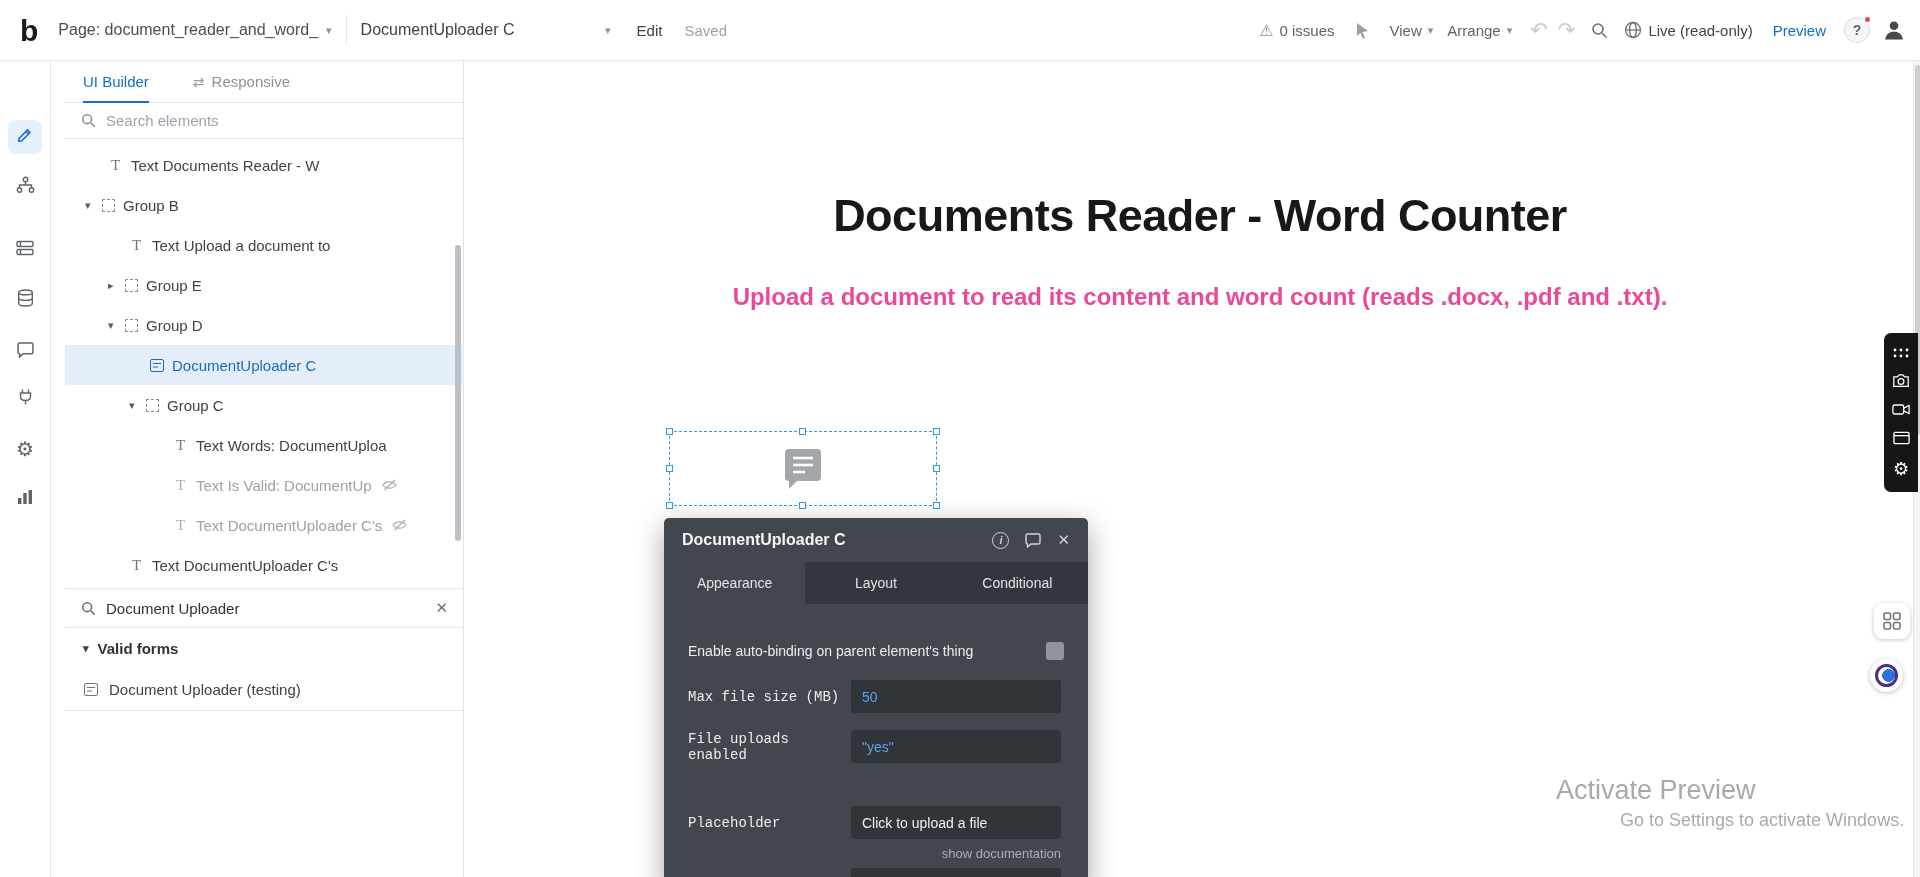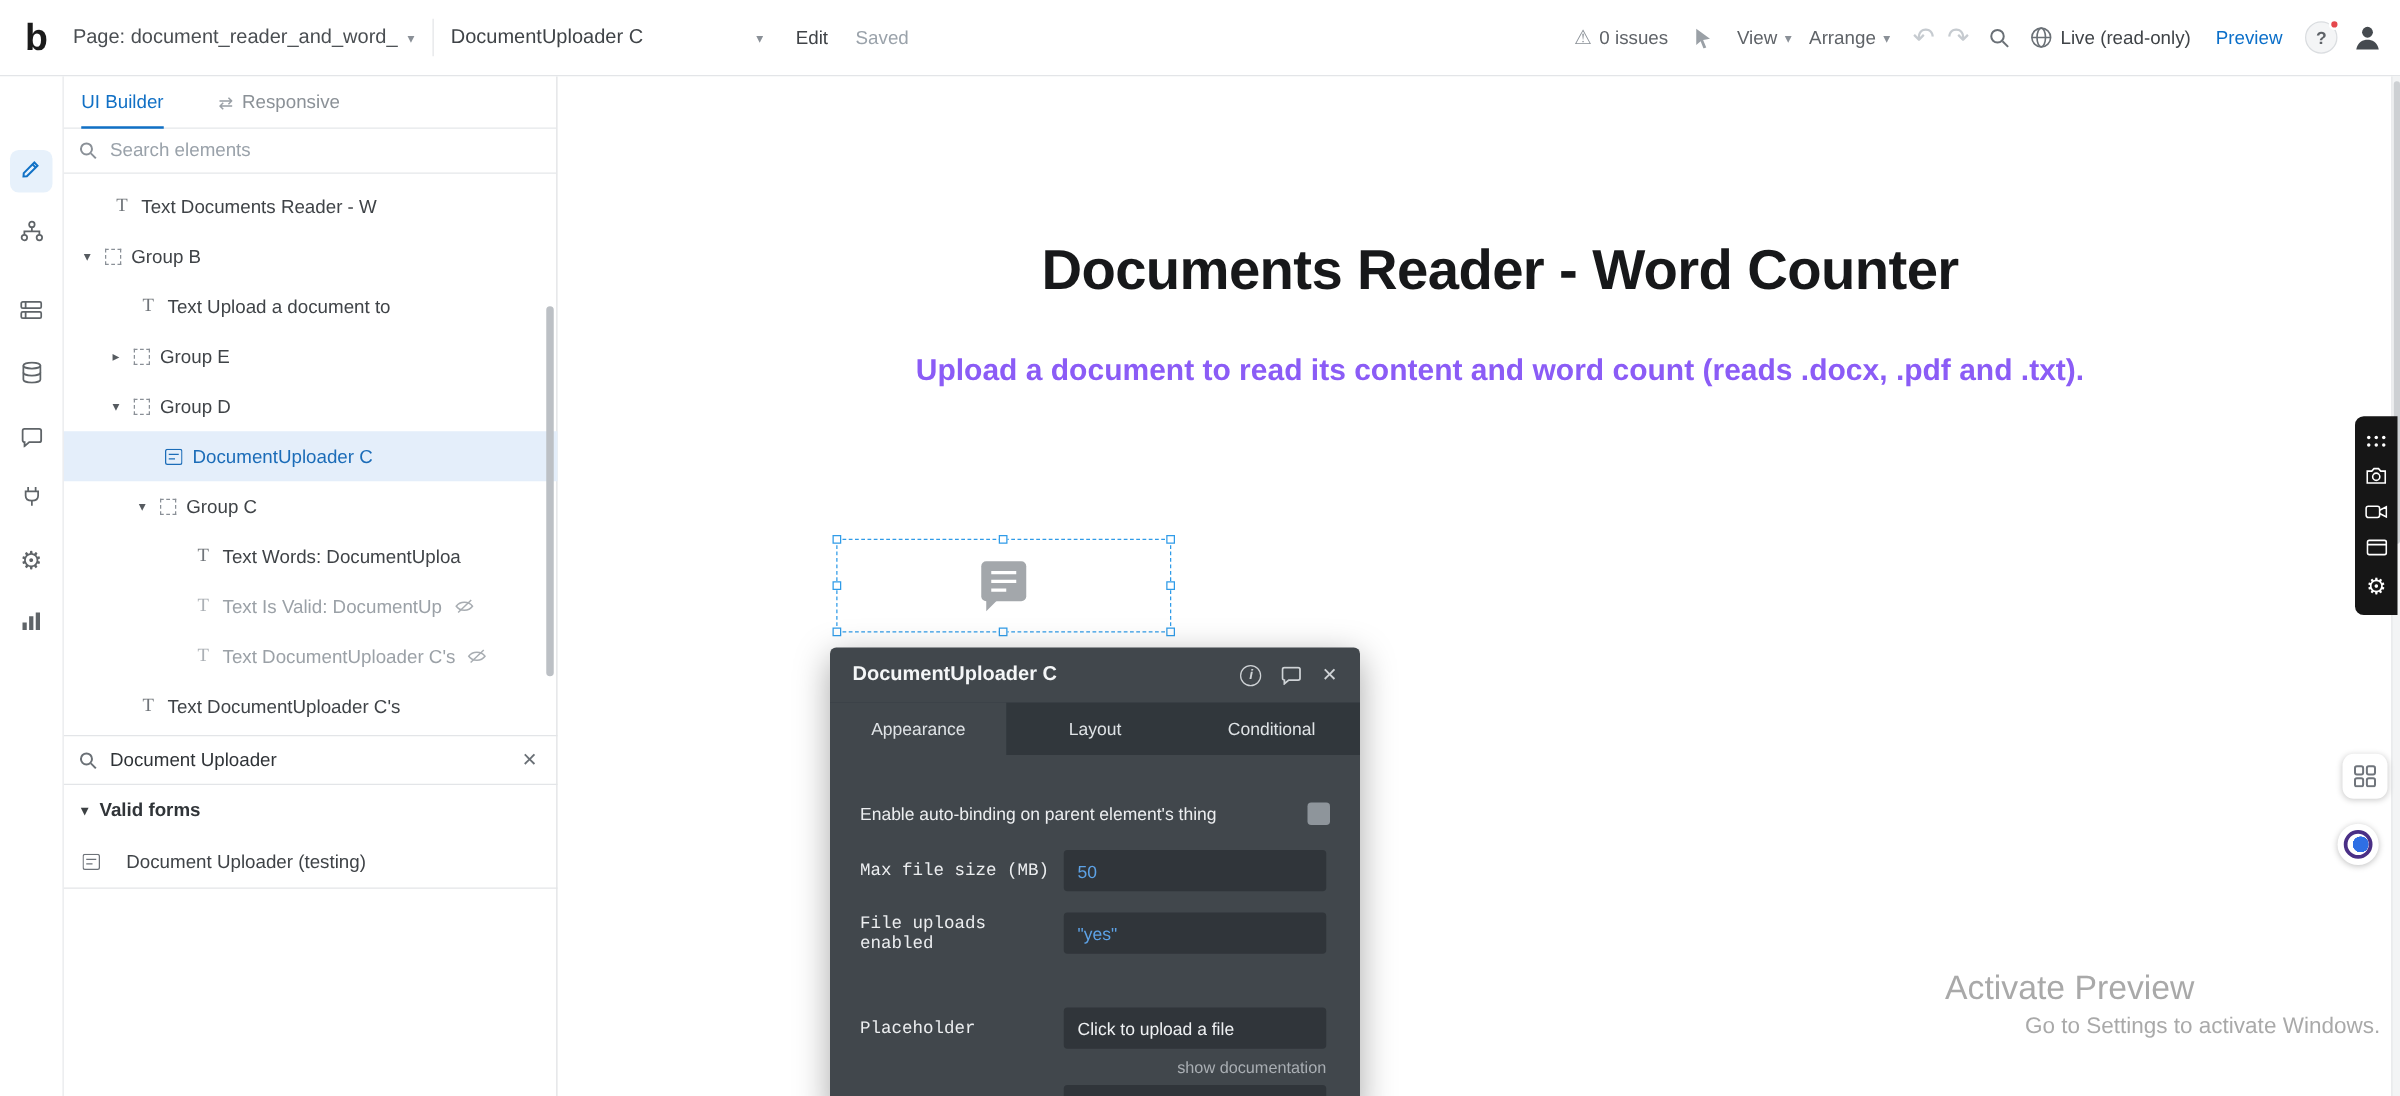--- a/index.html
+++ b/index.html
@@ -30,21 +30,21 @@
 
   
   .iconbar { position:absolute; left:0; top:61px; width:51px; height:816px; background:#fff;
              border-right:1px solid #e7e9eb; z-index:20; }
   .ib-tile { position:absolute; left:8px; width:34px; height:34px; border-radius:7px;
              display:flex; align-items:center; justify-content:center; }
   .ib-active { background:#e7f1fb; }
   .glyph-gear { font-size:20px; color:#5f6468; line-height:1; }
 
   
-  .panel { position:absolute; left:47px; top:61px; width:399px; height:816px; background:#fff;
+  .panel { position:absolute; left:65px; top:61px; width:399px; height:816px; background:#fff;
            border-right:1px solid #dfe1e4; z-index:10; }
   .ptabs { height:42px; border-bottom:1px solid #e5e7ea; display:flex; align-items:stretch; padding-left:18px; }
   .ptab-active { display:flex; align-items:center; font-size:15px; color:#1170c5;
                  border-bottom:2px solid #1170c5; margin-bottom:-1px; }
   .ptab { display:flex; align-items:center; gap:7px; font-size:15px; color:#8b9197; margin-left:44px; }
   .swap-ico { font-size:14px; color:#9aa0a6; }
   .psearch-row { height:36px; border-bottom:1px solid #e5e7ea; display:flex; align-items:center; padding:0 16px; gap:10px;}
   .psearch-row input { border:none; outline:none; font-size:15px; flex:1; color:#2f3337; font-family:inherit;}
   .psearch-row input::placeholder { color:#9aa2aa; }
   .tree { position:absolute; left:0; top:84px; width:399px; }
@@ -62,27 +62,27 @@
   .eyeslash { margin-left:9px; flex:none; display:flex; }
   .pscroll { position:absolute; right:2px; top:184px; width:6px; height:296px; border-radius:3px; background:#bcc0c5; }
   .filter-row { position:absolute; left:0; top:527px; width:399px; height:40px; border-top:1px solid #e3e5e8;
                 border-bottom:1px solid #e3e5e8; display:flex; align-items:center; padding:0 16px; gap:10px; }
   .filter-row input { border:none; outline:none; font-size:15px; flex:1; color:#2f3337; font-family:inherit;}
   .clear-x { color:#6a7076; font-size:15px; cursor:pointer; }
   .section-hdr { position:absolute; left:0; top:567px; width:399px; height:40px; display:flex; align-items:center;
                  padding-left:18px; gap:9px; font-size:15px; font-weight:700; color:#303438; }
   .section-hdr .caret { color:#3c4043; width:auto;}
   .section-item { position:absolute; left:0; top:607px; width:399px; height:43px; display:flex; align-items:center;
-                  padding-left:19px; gap:21px; font-size:15px; color:#3f4347; border-bottom:1px solid #e3e5e8; }
+                  padding-left:19px; gap:11px; font-size:15px; color:#3f4347; border-bottom:1px solid #e3e5e8; }
 
   
   .canvas-title { position:absolute; left:480px; top:190px; width:1440px; text-align:center;
                   font-size:45px; font-weight:700; color:#17181a; letter-spacing:-0.5px; }
   .canvas-sub { position:absolute; left:480px; top:283px; width:1440px; text-align:center;
-                font-size:24px; font-weight:700; color:#8b5cf6; }
+                font-size:24px; font-weight:700; color:#ec4899; }
 
   
   .selbox { position:absolute; left:669px; top:431px; width:268px; height:75px;
             border:1px dashed #2f9be8; display:flex; align-items:center; justify-content:center; }
   .handle { position:absolute; width:7px; height:7px; background:#fff; border:1px solid #2f9be8; }
   .h-nw{left:-4px;top:-4px;} .h-n{left:50%;margin-left:-4px;top:-4px;} .h-ne{right:-4px;top:-4px;}
   .h-w{left:-4px;top:50%;margin-top:-4px;} .h-e{right:-4px;top:50%;margin-top:-4px;}
   .h-sw{left:-4px;bottom:-4px;} .h-s{left:50%;margin-left:-4px;bottom:-4px;} .h-se{right:-4px;bottom:-4px;}
 
   

